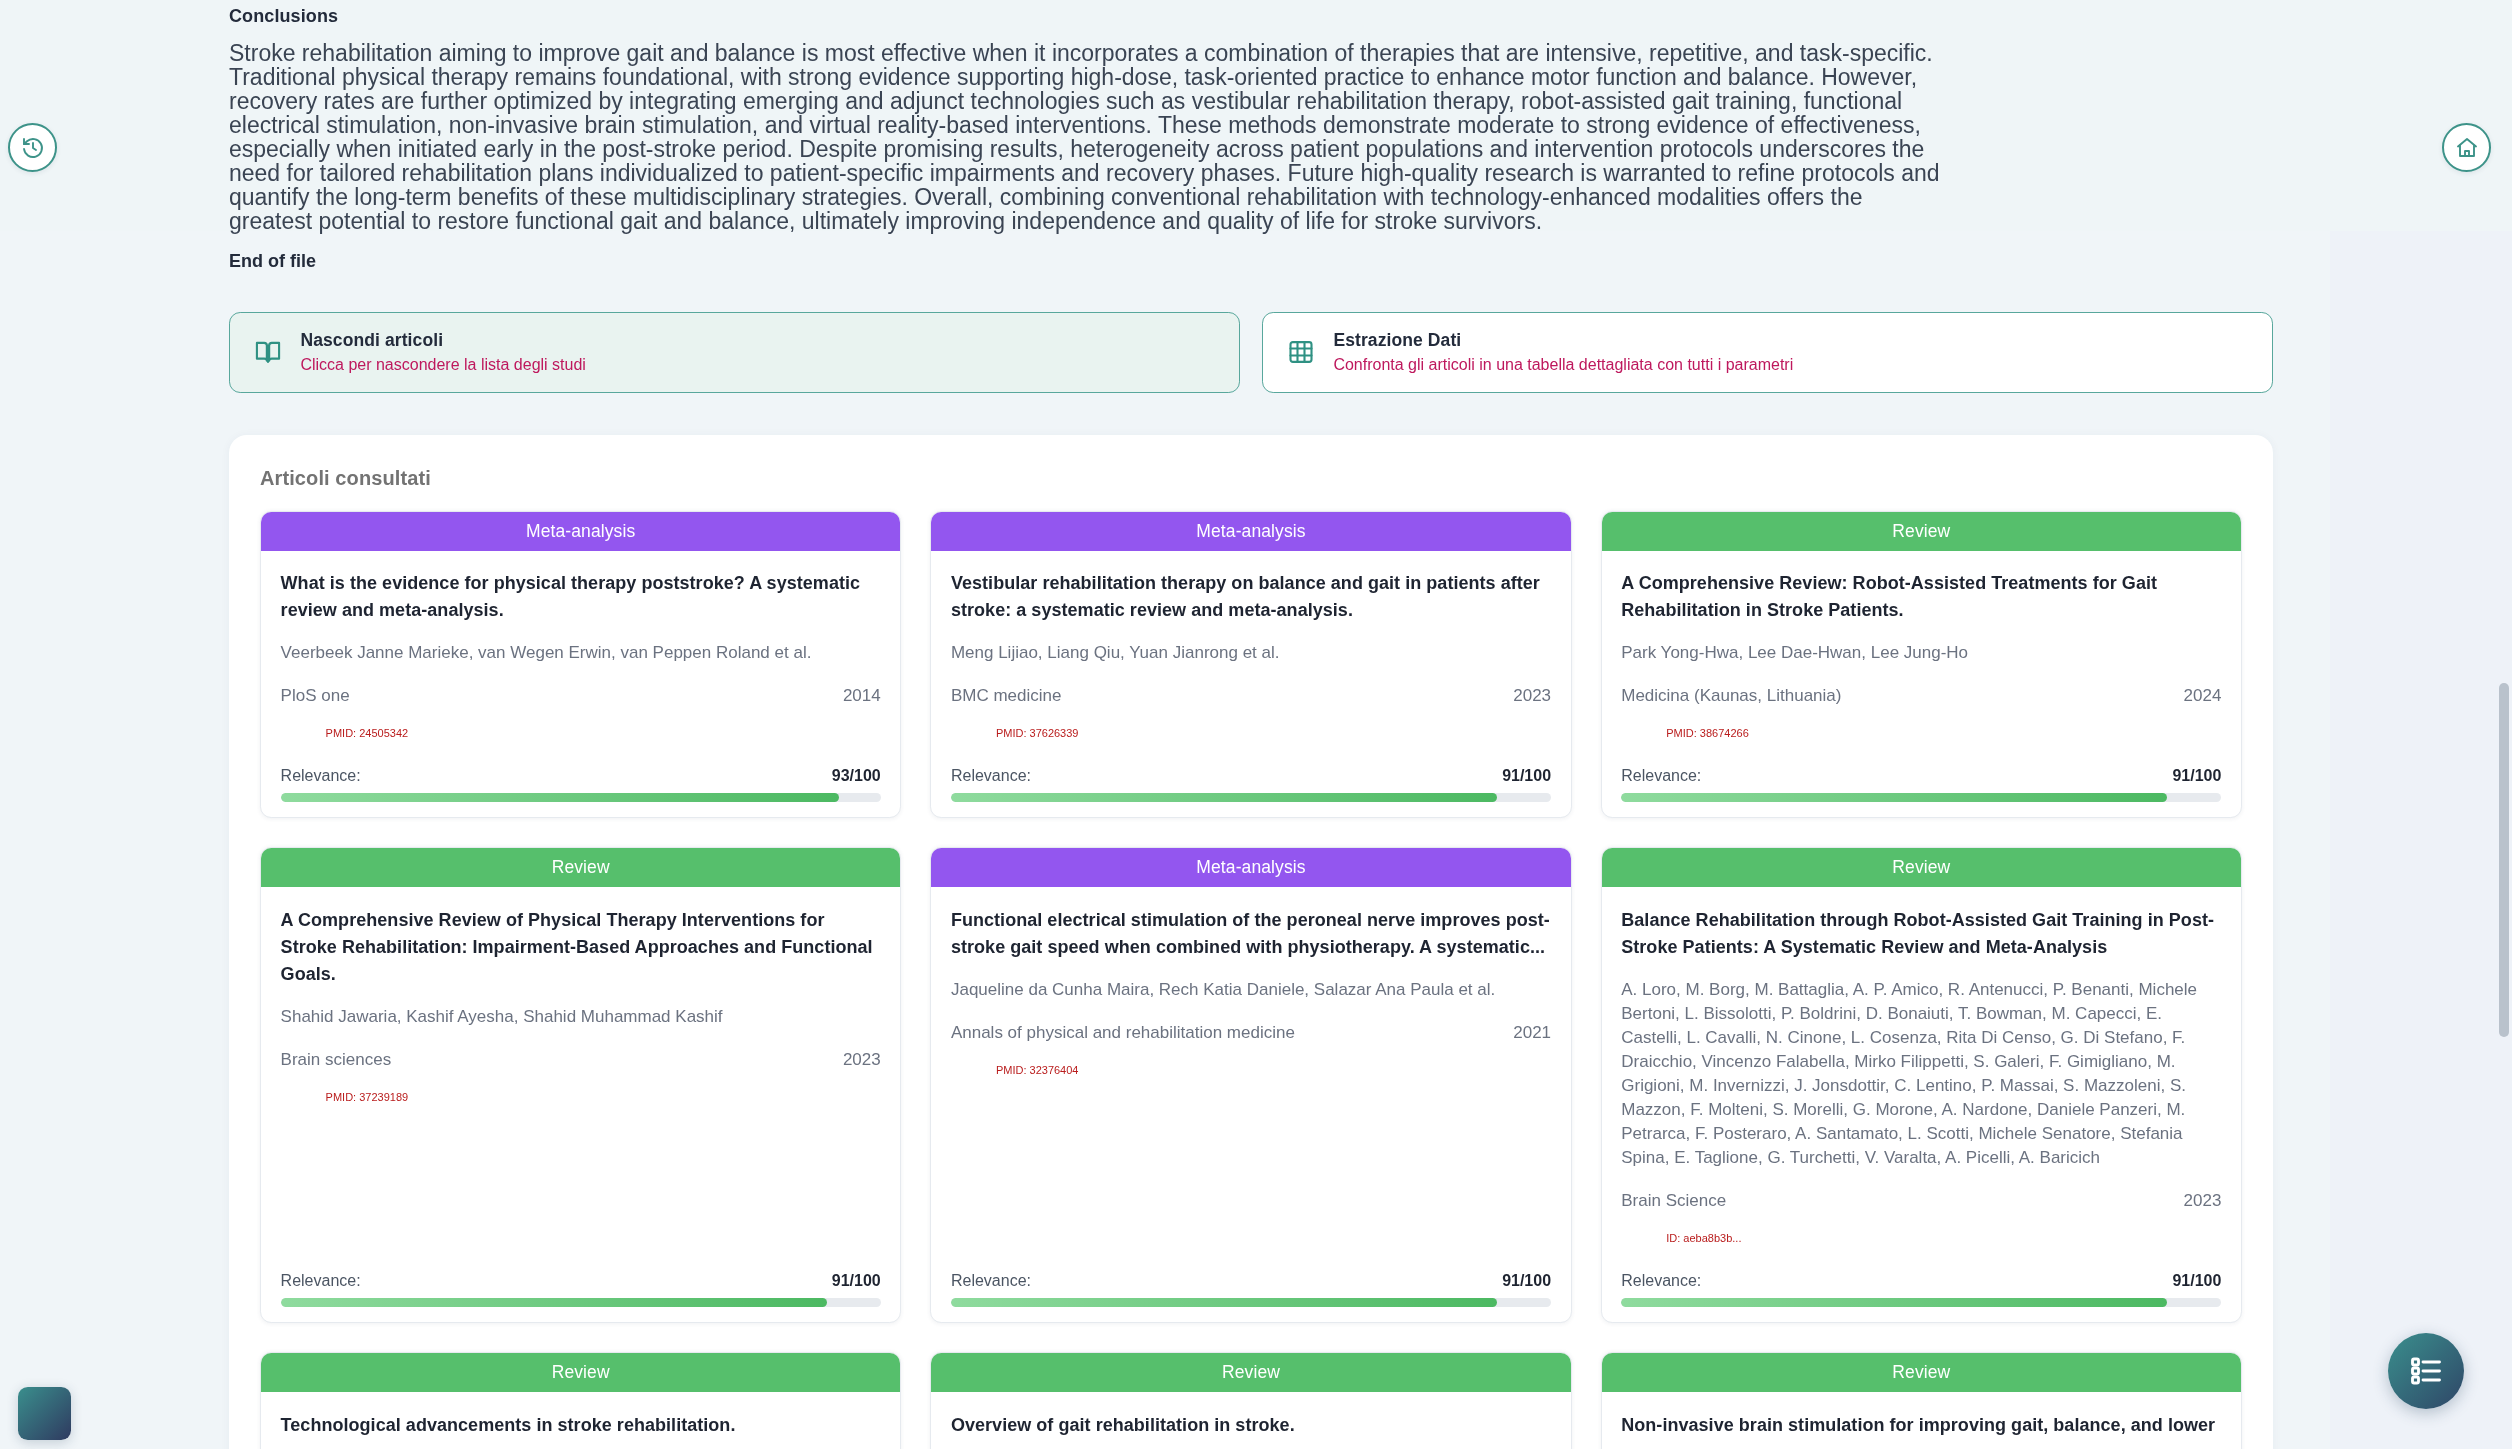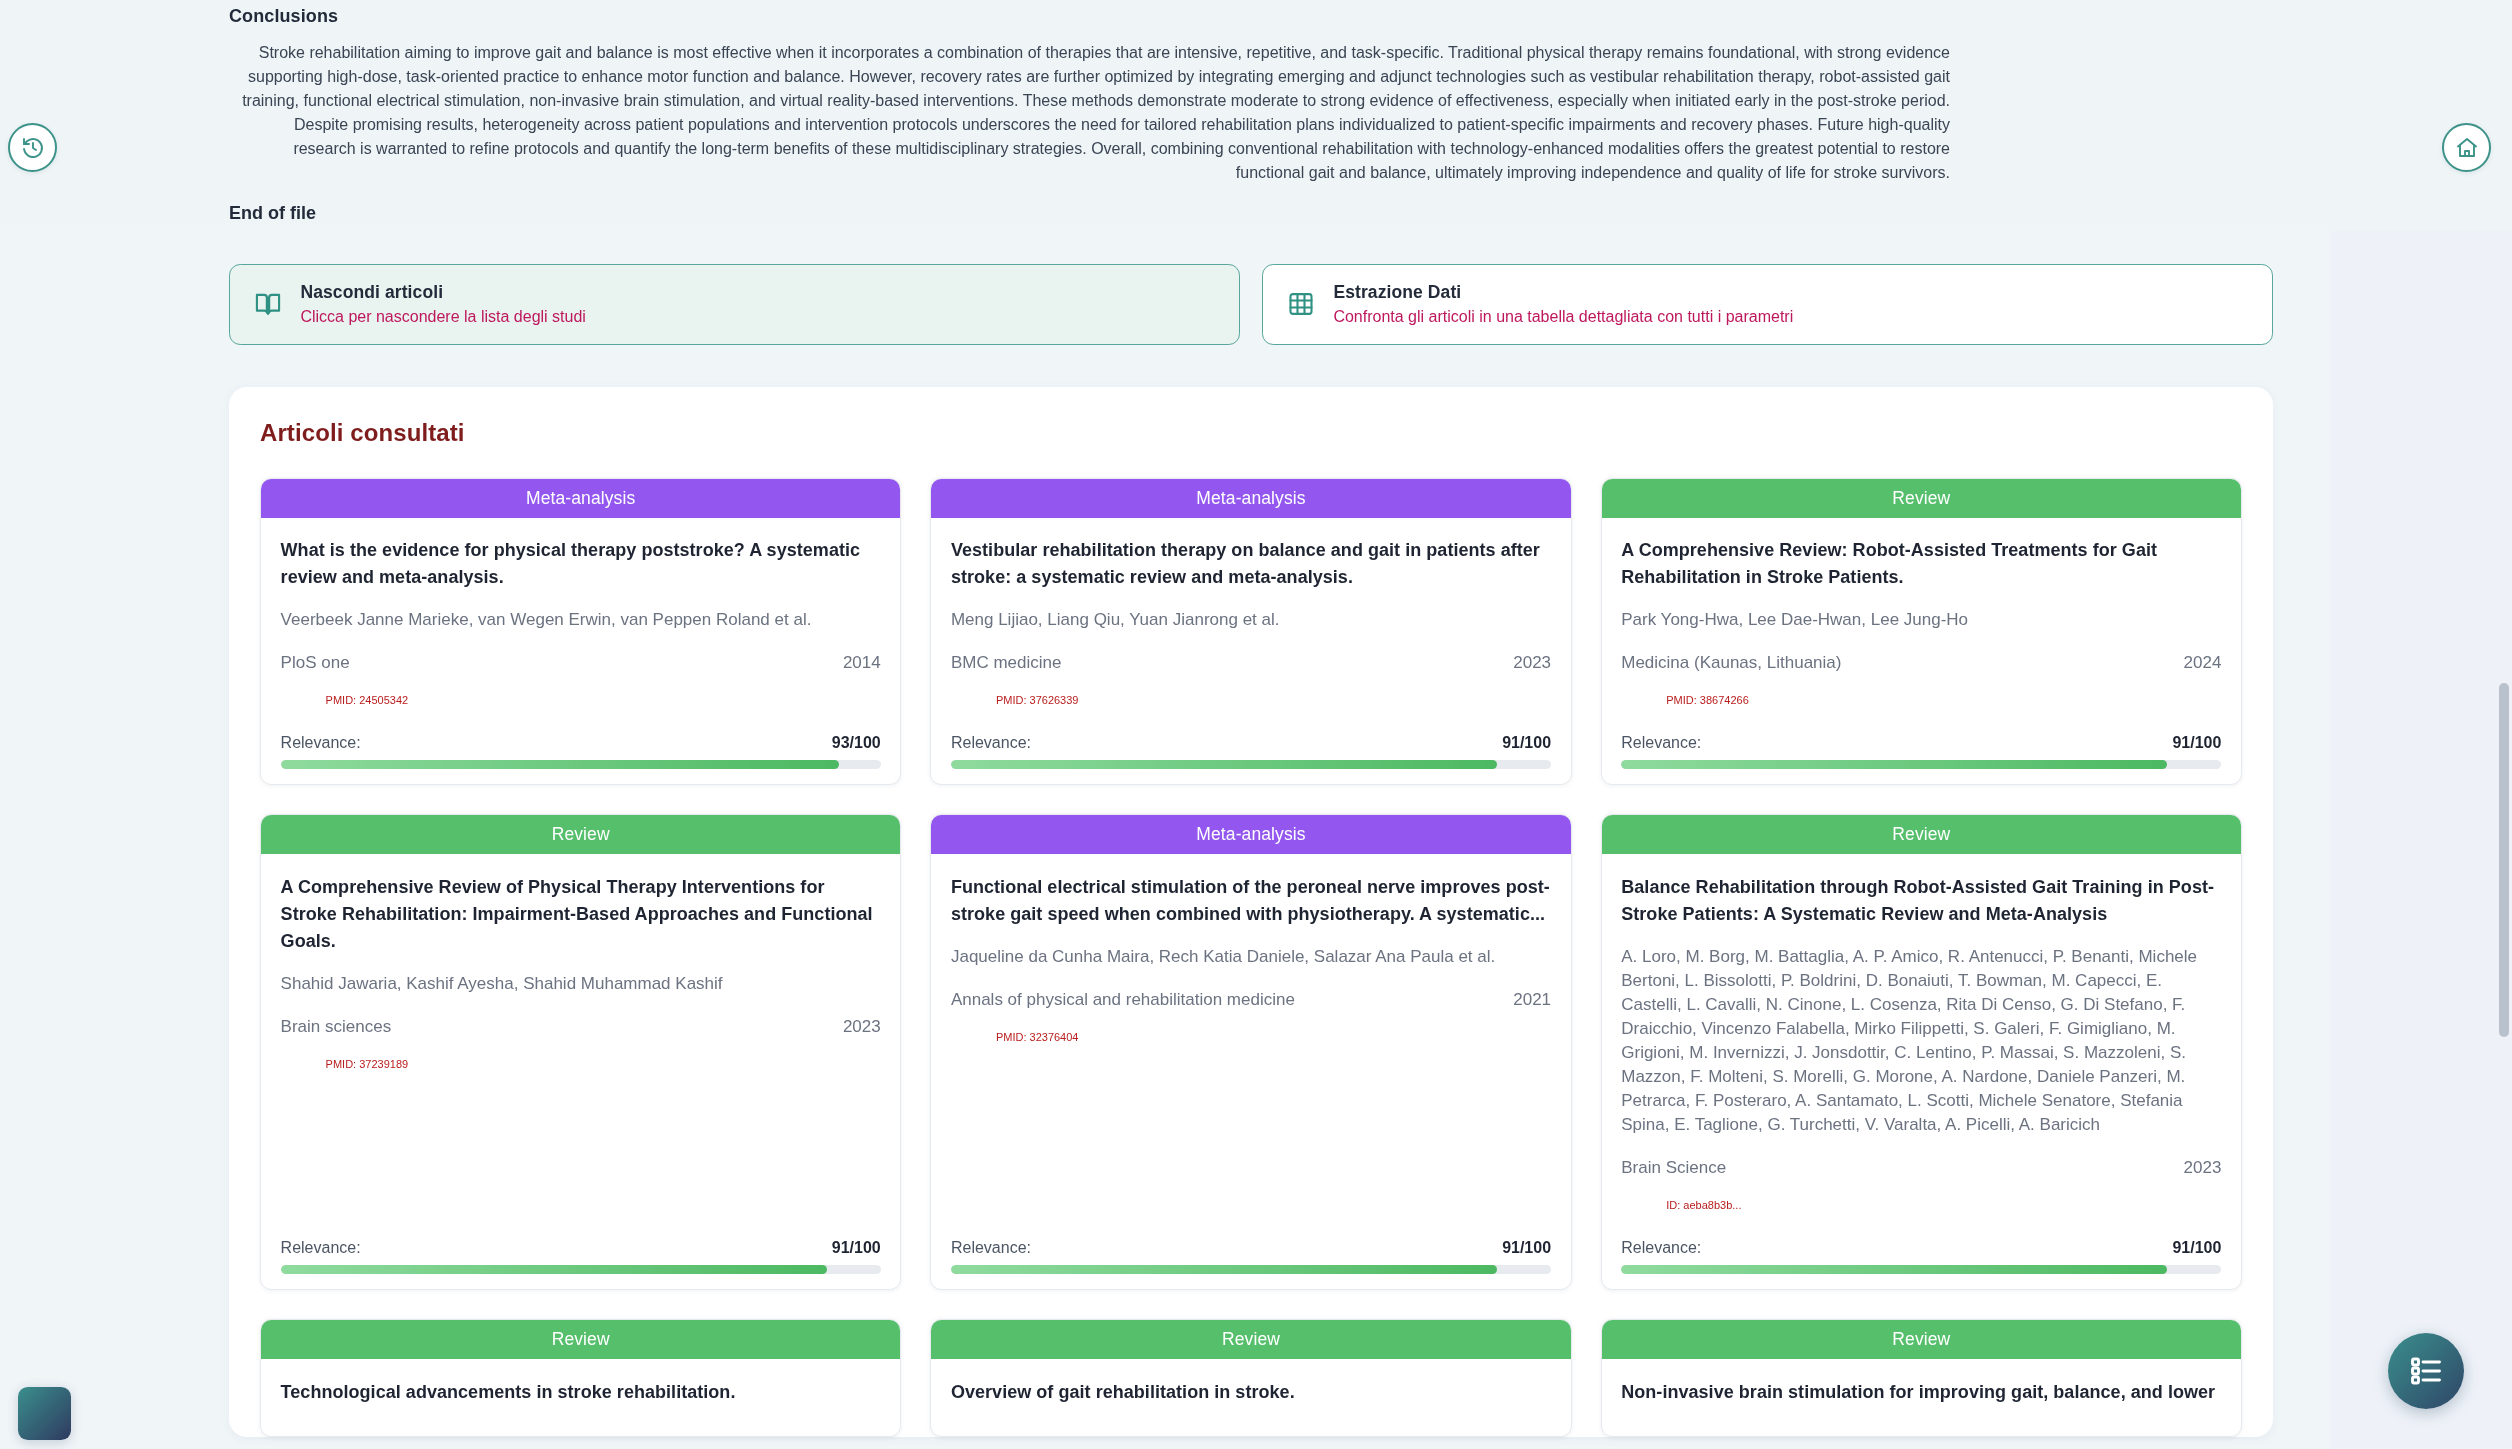--- a/index.html
+++ b/index.html
@@ -54,25 +54,25 @@
   .conclusions-title {
     font-size: 18px;
     font-weight: 700;
     color: #232b3b;
     letter-spacing: 0.1px;
     margin-top: 5.6px;
     margin-bottom: 14px;
     padding-left: 0;
   }
   .conclusions-body {
-    font-size: 16px;
+    font-size: 23px;
     line-height: 24px;
     color: #3a4453;
     width: 1721px;
-    text-align: right;
+    text-align: left;
   }
   .end-of-file {
     font-size: 18px;
     font-weight: 700;
     color: #232b3b;
     margin-top: 18px;
   }
 
   
   .action-row {
@@ -119,25 +119,25 @@
   .articles-panel {
     margin-top: 42px;
     width: 2044px;
     background: #ffffff;
     border-radius: 18px;
     padding: 32px 31px 0 31px;
     box-shadow: 0 1.4px 9.8px rgba(40,60,90,.05);
     min-height: 841px;
   }
   .articles-heading {
-    font-size: 24px;
+    font-size: 20px;
     font-weight: 700;
-    color: #7f1d1d;
+    color: #737373;
     letter-spacing: 0.1px;
-    margin-bottom: 31px;
+    margin-bottom: 21px;
   }
   .cards-grid {
     display: grid;
     grid-template-columns: repeat(3, 1fr);
     gap: 29px 29px;
   }
 
   .art-card {
     background: #ffffff;
     border: 0.7px solid #e6eaef;

